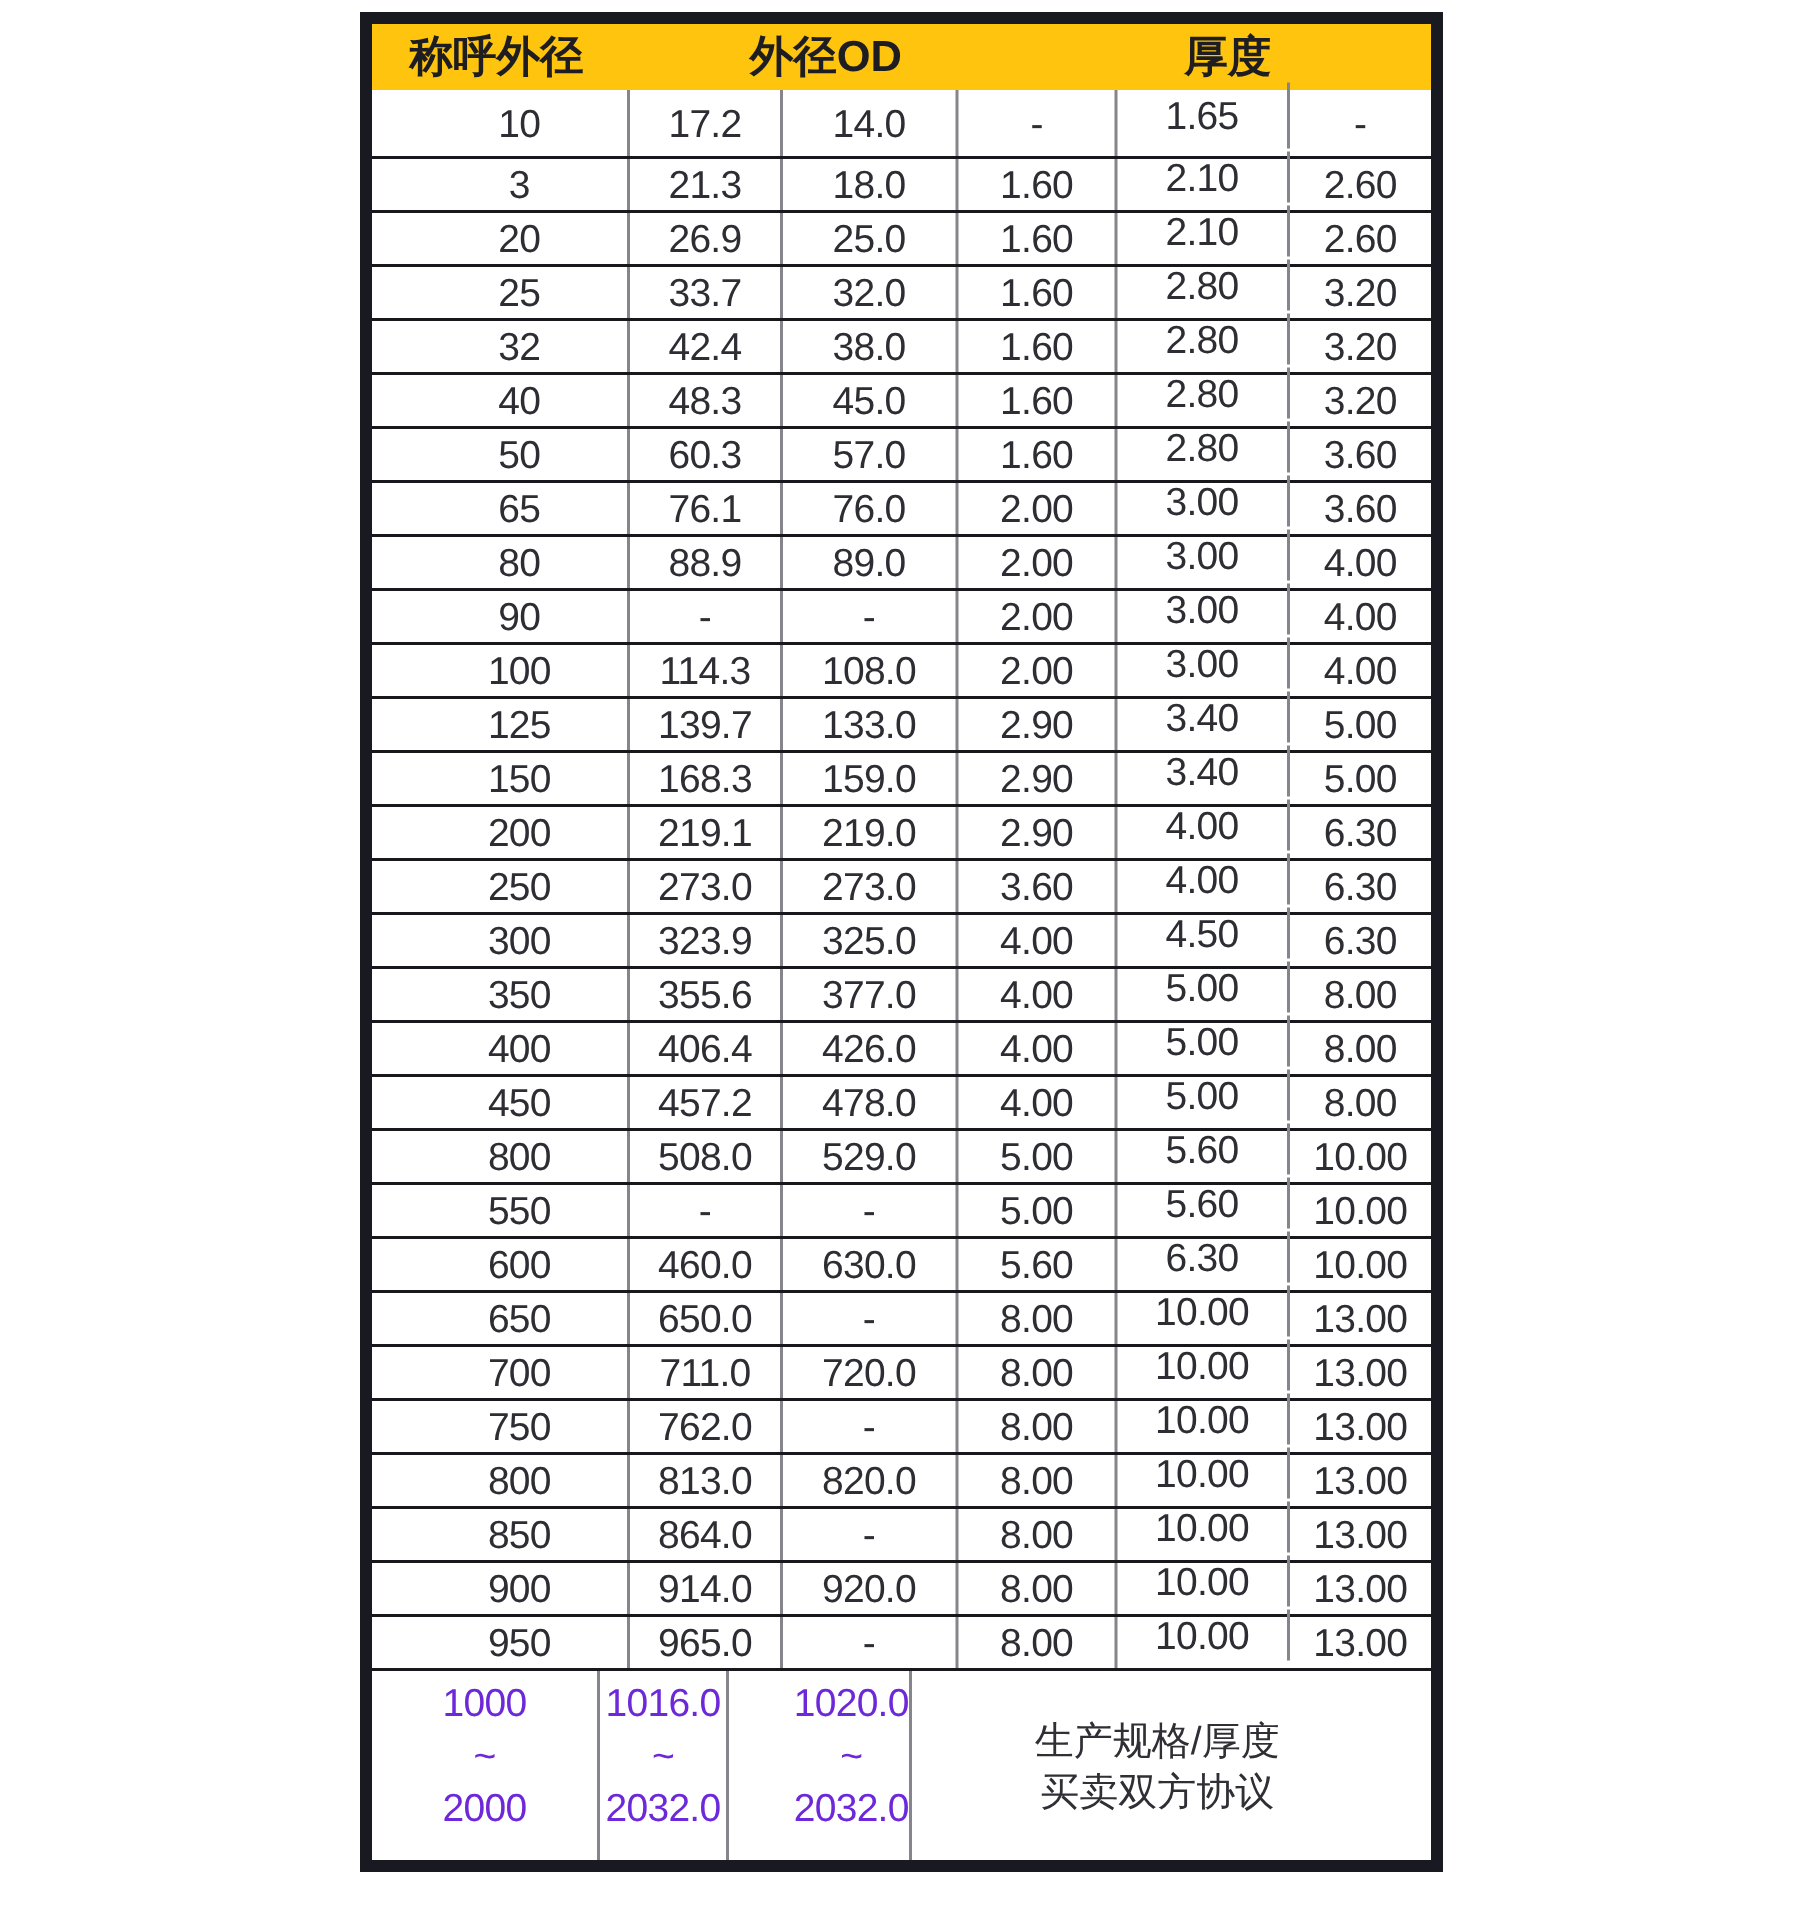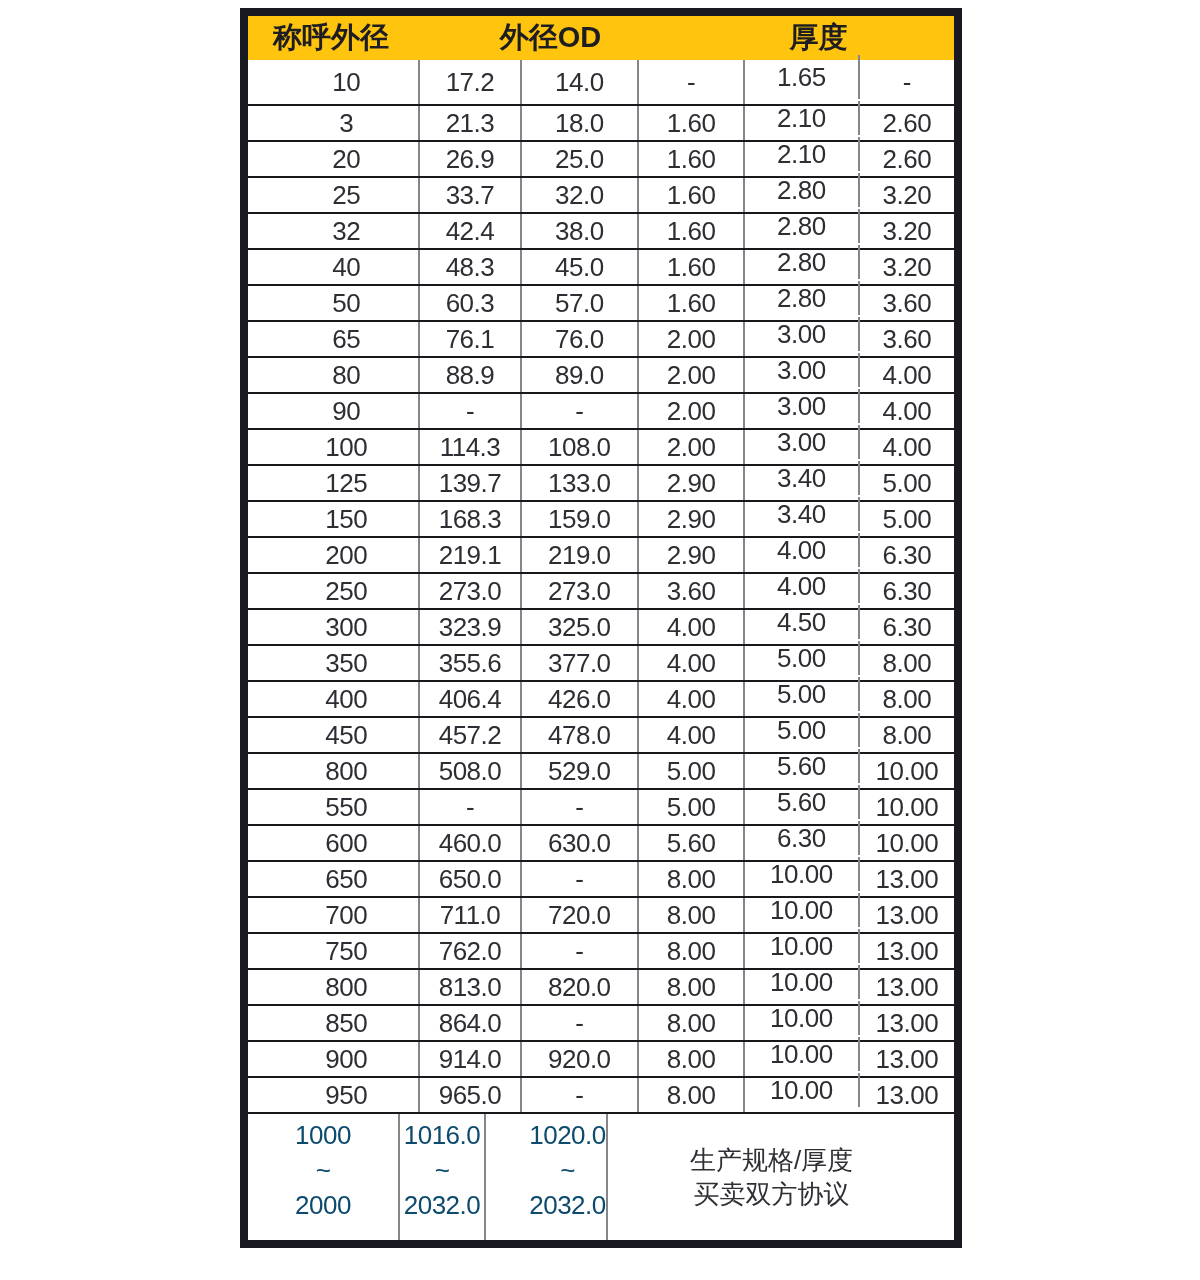--- a/index.html
+++ b/index.html
@@ -42,21 +42,21 @@
   .cell:nth-child(4){ width:110px; }
   .cell:nth-child(5){ width:119px; }
   .cell:nth-child(6){ width:98px;  border-right:none; }
   
   .cell:nth-child(5) { transform:translateY(-5px); }
 
   
   .tall-row { display:flex; height:128px; }
   .range-cell {
     display:flex; flex-direction:column; align-items:center;
-    padding-top:4px; font-size:26px; color:#0c4a6e; letter-spacing:-0.5px;
+    padding-top:4px; font-size:26px; color:#6d28d9; letter-spacing:-0.5px;
     line-height:35px; border-right:2px solid var(--col-line,#85858b); height:100%;
   }
   .range-cell:nth-child(1){ width:152px; }
   .range-cell:nth-child(2){ width:86px; }
   .range-cell:nth-child(3){ width:122px;padding-left:43px; }
   .note-cell {
     width:327px; display:flex; flex-direction:column;
     align-items:center; justify-content:center; padding-top:0;
     font-size:26px; color:#2f2f35; line-height:34px;
   }

